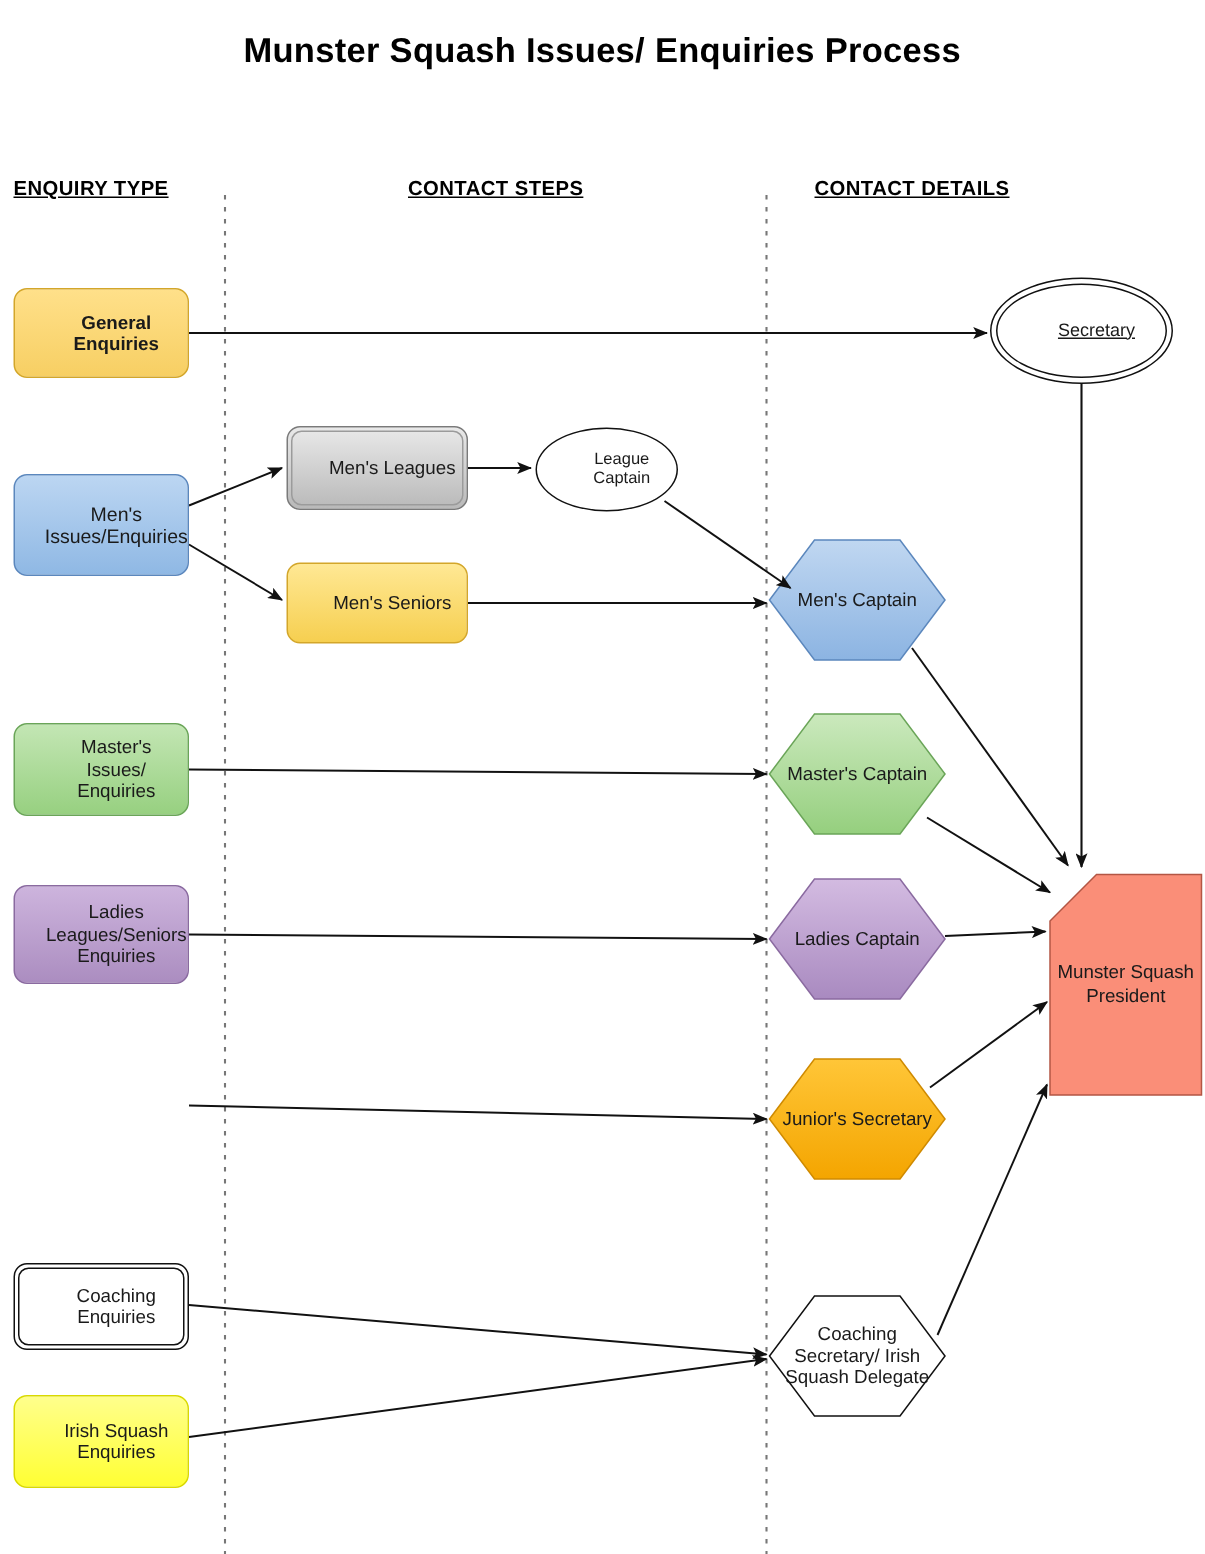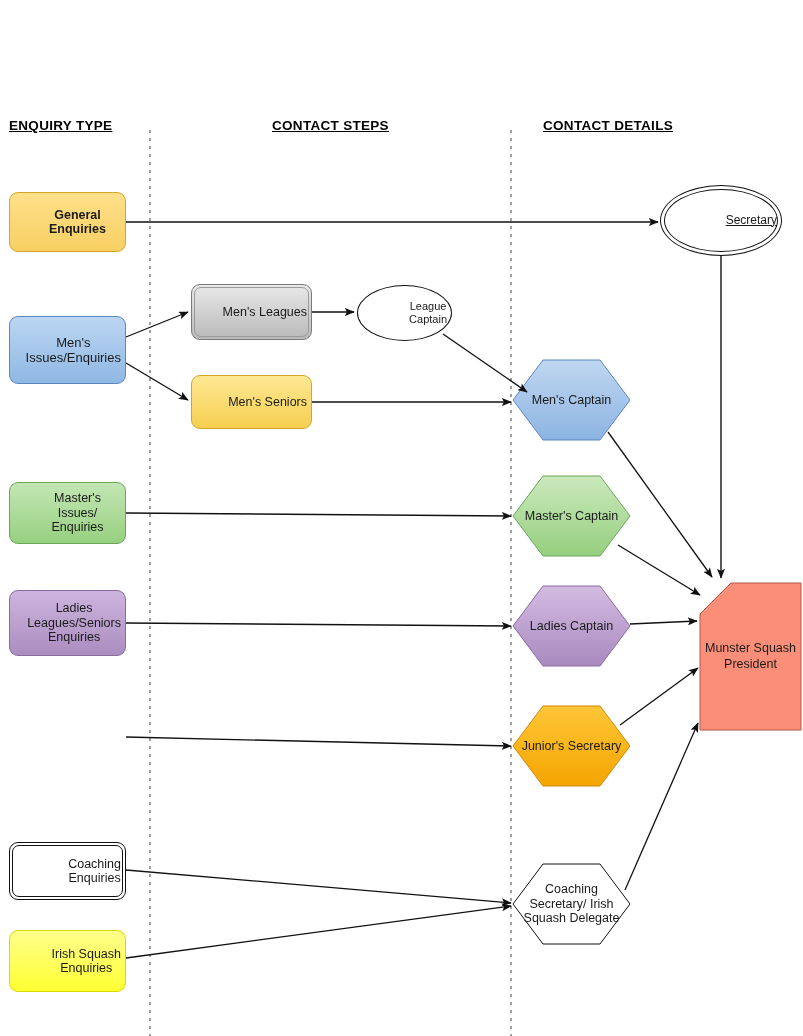--- a/index.html
+++ b/index.html
@@ -8,21 +8,21 @@
   #stage{position:absolute;inset:0;width:803px;height:1036px;}
   #svg{position:absolute;left:0;top:0;width:803px;height:1036px;}
 
   .title{position:absolute;left:0;top:20px;width:803px;text-align:center;
          font-size:23px;font-weight:bold;letter-spacing:.2px;color:#000;}
 
   .colhead{position:absolute;font-size:13.5px;font-weight:bold;color:#000;
            text-decoration:underline;white-space:nowrap;letter-spacing:.3px;}
 
   .node{position:absolute;box-sizing:border-box;display:flex;align-items:center;
-        justify-content:flex-end;text-align:center;line-height:1.16;padding-left:20px;}
+        justify-content:center;text-align:center;line-height:1.16;padding-left:20px;}
   .node span{display:block;padding:0 4px;}
 
   
   .rrect{border-radius:9px;border:1px solid #b58a18;font-size:12.5px;}
 
   .n-general{left:9px;  top:192px; width:117px; height:60px;
     background:linear-gradient(#ffe08a,#f7cf63);border-color:#d3a62a;
     font-weight:bold;font-size:12.5px;}
   .n-mens{left:9px;  top:316px; width:117px; height:68px;
     background:linear-gradient(#bcd6f2,#8fb8e4);border-color:#5b87bd;font-size:13px;}
@@ -61,20 +61,21 @@
 
   .pres-label{position:absolute;left:700px;top:583px;width:101px;height:147px;
     display:flex;align-items:center;justify-content:center;text-align:center;
     font-size:12.5px;line-height:1.22;color:#1a1a1a;}
 </style>
 </head>
 <body>
 
 <div id="stage">
 
+  <div class="title">Munster Squash Issues/ Enquiries Process</div>
 
   <div class="colhead" style="left:9px;top:118px;">ENQUIRY TYPE</div>
   <div class="colhead" style="left:272px;top:118px;">CONTACT STEPS</div>
   <div class="colhead" style="left:543px;top:118px;">CONTACT DETAILS</div>
 
   <svg id="svg" viewBox="0 0 803 1036">
     <defs>
       <marker id="ah" markerWidth="10" markerHeight="8" refX="9.2" refY="4" orient="auto" markerUnits="userSpaceOnUse">
         <path d="M0,0 L10,4 L0,8 L2.2,4 Z" fill="#111"></path>
       </marker>

